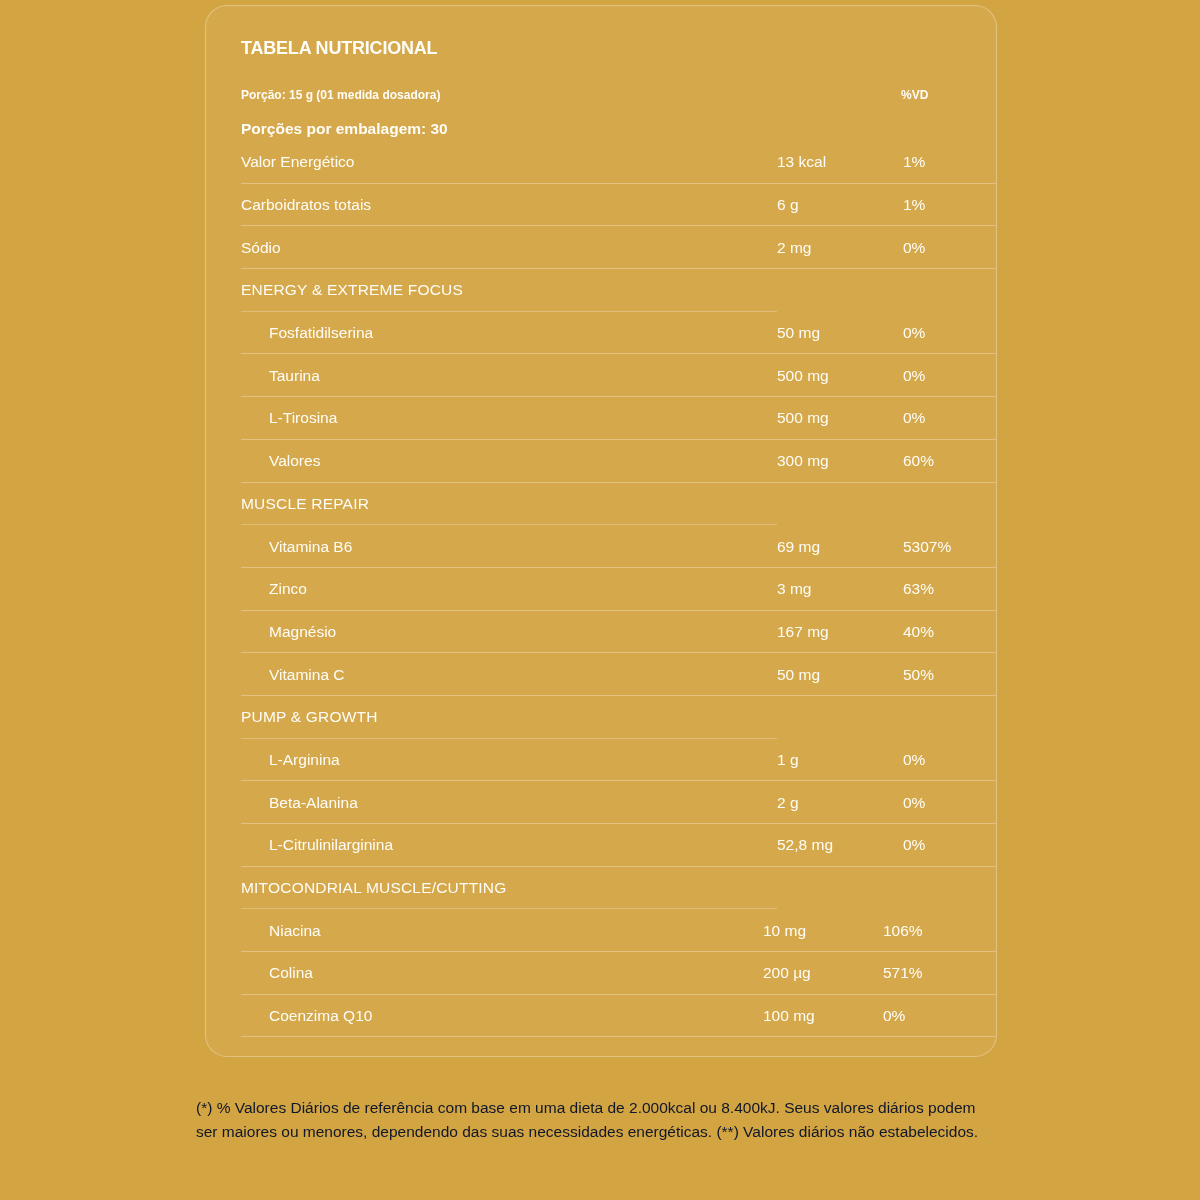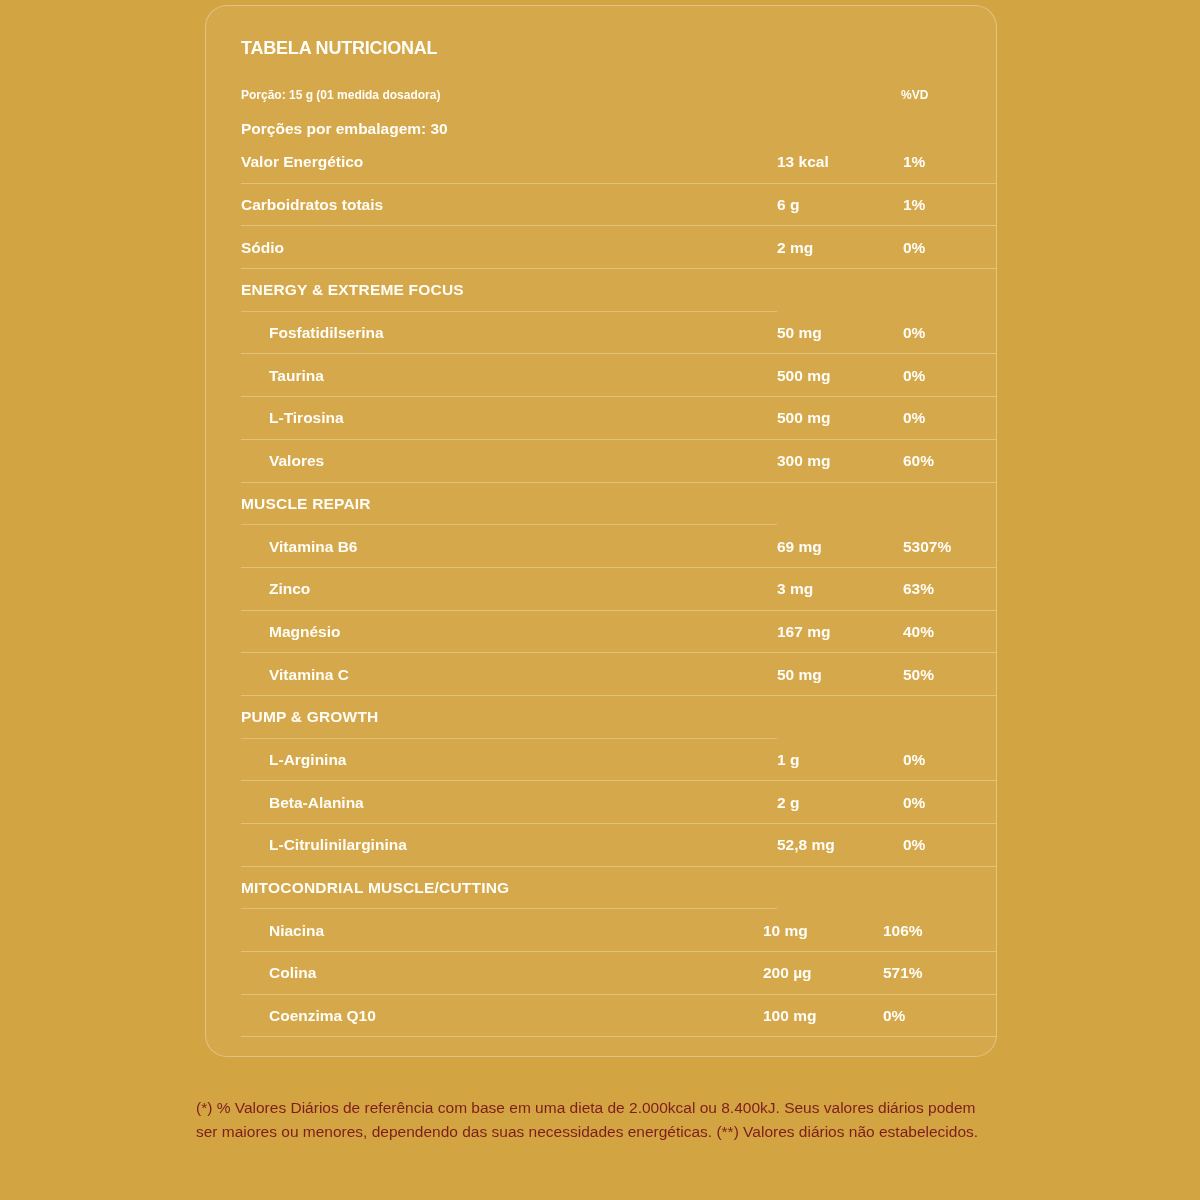--- a/index.html
+++ b/index.html
@@ -56,21 +56,21 @@
   }
 
   .rows { margin-top: 3px; }
 
   .row {
     position: relative;
     height: 42.7px;
     display: flex;
     align-items: center;
     font-size: 15.5px;
-    font-weight: 700;
+    font-weight: 400;
   }
   .row.item::after {
     content: "";
     position: absolute;
     left: 0;
     right: 0;
     bottom: 0;
     height: 1px;
     background: rgba(255,255,255,0.30);
   }
@@ -91,21 +91,21 @@
   .row.section .name { letter-spacing: 0.2px; }
 
   .footnote {
     position: absolute;
     left: 196px;
     top: 1096px;
     width: 800px;
     font-size: 15.5px;
     line-height: 23.5px;
     font-weight: 400;
-    color: #7f1d1d;
+    color: #0f172a;
   }
 </style>
 </head>
 <body>
 
 <div class="stage">
 
   <div class="panel">
 
     <div class="panel-title">TABELA NUTRICIONAL</div>

